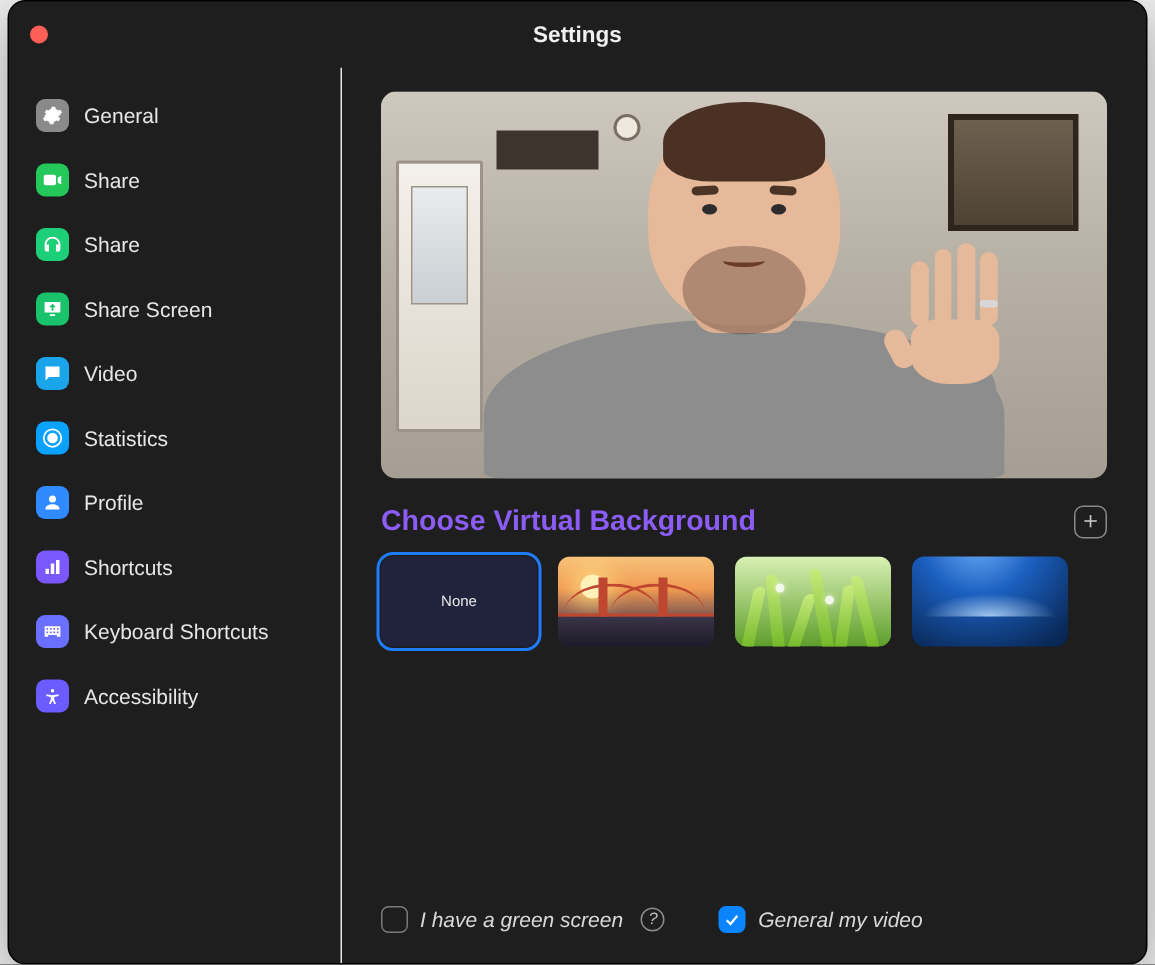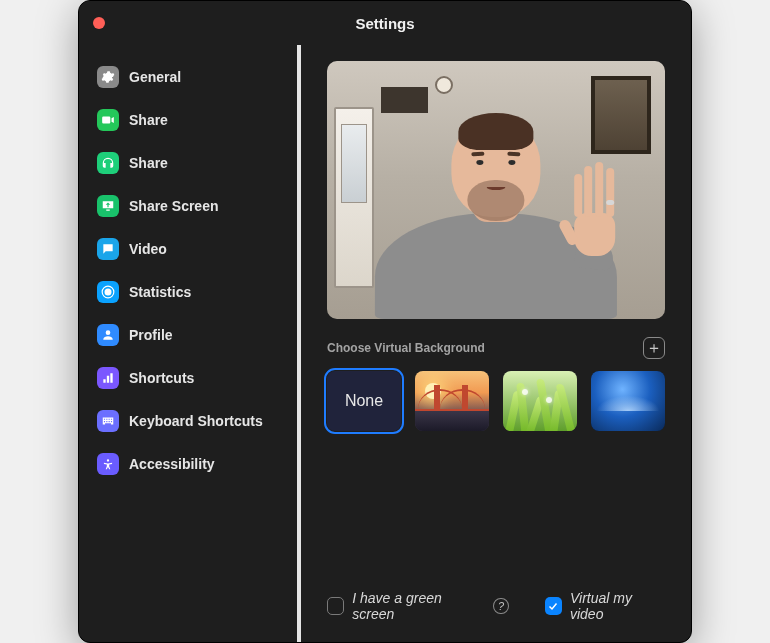--- a/index.html
+++ b/index.html
@@ -9,21 +9,21 @@
       font-family: -apple-system, BlinkMacSystemFont, "Segoe UI", Helvetica, Arial, sans-serif;
     }
     body {
       background: #f0f0f0;
       display: flex;
       justify-content: center;
       align-items: flex-start;
       padding: 0;
     }
     .window {
-      width: 614px;
+      width: 760px;
       height: 643px;
       background: #1e1e1e;
       border-radius: 12px;
       overflow: hidden;
       display: flex;
       flex-direction: column;
       box-shadow: 0 10px 40px rgba(0,0,0,0.35);
       border: 1px solid #000;
     }
     .titlebar {
@@ -55,25 +55,24 @@
       font-size: 15px;
       font-weight: 600;
     }
     .content {
       flex: 1;
       display: flex;
       min-height: 0;
     }
     .sidebar {
       width: 222px;
-      border-right: 4px solid #e5e5e5;
+      border-right: 1px solid #e5e5e5;
       padding: 8px;
       flex-shrink: 0;
       overflow-y: auto;
-      font-weight: bold;
     }
     .sidebar-item {
       display: flex;
       align-items: center;
       gap: 10px;
       padding: 8px 10px;
       margin-top: 5px;
       border-radius: 8px;
       color: #e6e6e6;
       font-size: 14px;
@@ -192,23 +191,23 @@
     .forearm{position:absolute; bottom:-14%; left:30%; width:42%; height:28%;
       background:#8d8d8d; border-radius:16px 16px 8px 8px; transform:rotate(6deg);}
 
     .section-head {
       display: flex;
       align-items: center;
       justify-content: space-between;
       margin: 18px 0 12px 0;
     }
     .section-title {
-      font-size: 12px;
+      font-size: 19px;
       font-weight: 700;
-      color: #a3a3a3;
+      color: #8b5cf6;
     }
     .add-btn {
       width: 22px; height: 22px;
       border: 1.5px solid #8a8a8a;
       border-radius: 6px;
       display:flex;align-items:center;justify-content:center;
       color:#c9c9c9; font-size:16px; line-height:1;
       cursor:pointer;
     }
     .bg-row {
@@ -220,21 +219,21 @@
       height: 60px;
       border-radius: 8px;
       cursor: pointer;
       position: relative;
       overflow:hidden;
       background:#2a2a2a;
     }
     .bg-thumb.none {
       background:#20233b;
       display:flex;align-items:center;justify-content:center;
-      color:#e8e8e8; font-size:16px;
+      color:#e8e8e8; font-size:10px;
     }
     .bg-thumb.selected {
       outline: 2px solid #1f7cff;
       outline-offset: 1px;
     }
     
     .bridge-sky{position:absolute;inset:0;background:linear-gradient(#f7c27a 0%, #f19a52 36%, #4b3a51 80%, #2b2840 100%);}
     .bridge-sun{position:absolute;left:14%;top:20%;width:16px;height:16px;background:#fff1b8;border-radius:50%;
       box-shadow:0 0 14px 6px rgba(255,224,130,0.7);}
     .bridge-water{position:absolute;left:0;right:0;bottom:0;height:34%;
@@ -477,18 +476,18 @@
           <span class="chk unchecked"></span>
           <span>I have a green screen</span>
           <span class="help-icon" title="Help">?</span>
         </label>
         <label class="check-row">
           <span class="chk checked">
             <svg viewBox="0 0 24 24">
                 <polyline points="5 13 10 18 19 7"></polyline>
               </svg>
           </span>
-          <span>Virtual my video</span>
+          <span>General my video</span>
         </label>
       </div>
     </div>
   </div>
 </div>
 
 </body></html>

